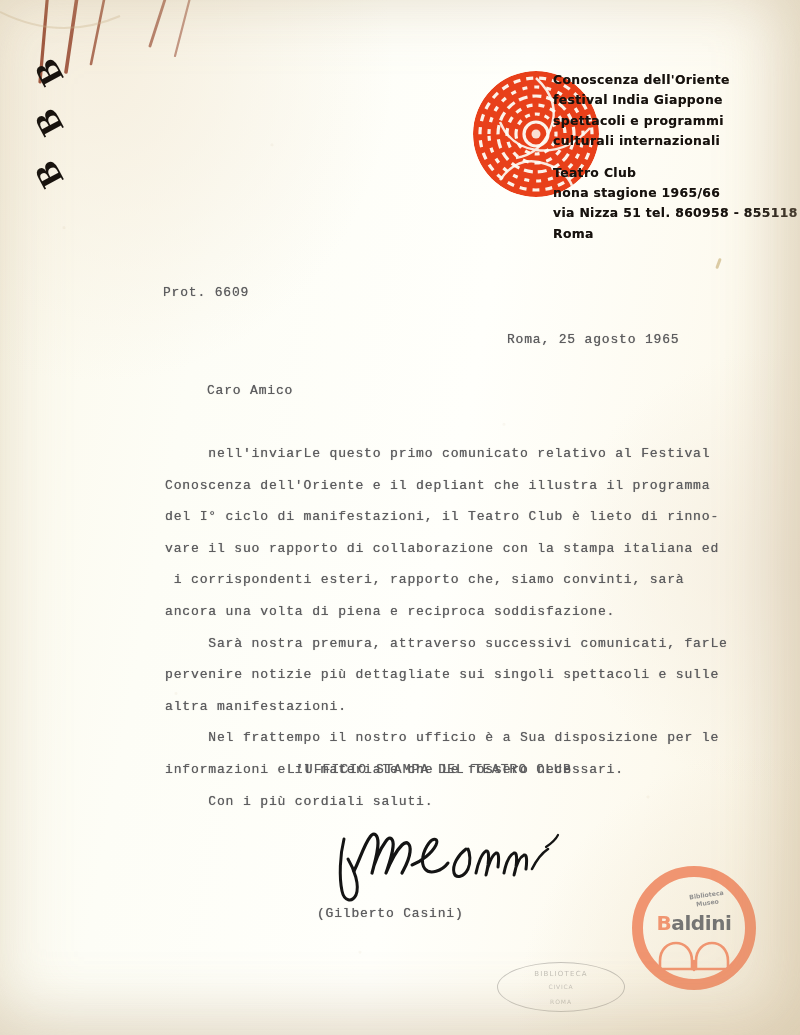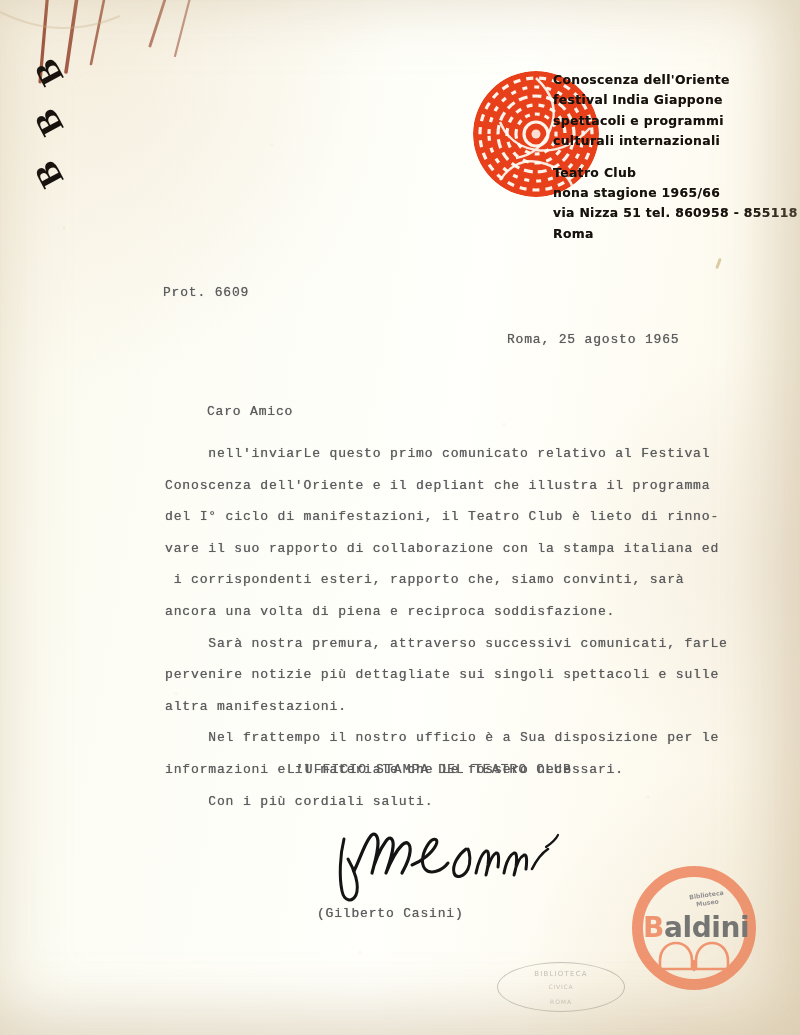--- a/index.html
+++ b/index.html
@@ -91,21 +91,21 @@
     font-family: "Liberation Mono", "DejaVu Sans Mono", monospace;
     color: #5d5d5f;
     font-size: 13px;
     letter-spacing: .82px;
     white-space: pre;
     text-shadow: 0 0 .7px rgba(70,70,72,.75);
     text-align: center;
   }
   .prot  { left: 163px; top: 285px; }
   .date  { left: 487px; top: 332px; margin-left: 20px; }
-  .salut { left: 207px; top: 404px; }
+  .salut { left: 207px; top: 383px; }
 
   .bodytext {
     position: absolute;
     left: 165px;
     top: 438px;
     width: 560px;
     font-family: Liberation Mono, monospace;
     color: #5d5d5f;
     font-size: 13.1px;
     letter-spacing: .80px;
@@ -189,21 +189,21 @@
     color: #8d8d8d;
     transform: rotate(-8deg);
     white-space: pre-line;
   }
   .bald-word {
     position: absolute;
     left: 0; right: 0;
     top: 34px;
     text-align: center;
     font-family: "DejaVu Sans", sans-serif;
-    font-size: 28px;
+    font-size: 20px;
     font-weight: 700;
     letter-spacing: -.4px;
     color: #6e6e6e;
   }
   .bald-word b { color: #f0906a; font-weight: 700; }
   .book { position: absolute; left: 14px; top: 62px; width: 74px; height: 34px; }
 
   
   .pencil-tick {
     position: absolute;

